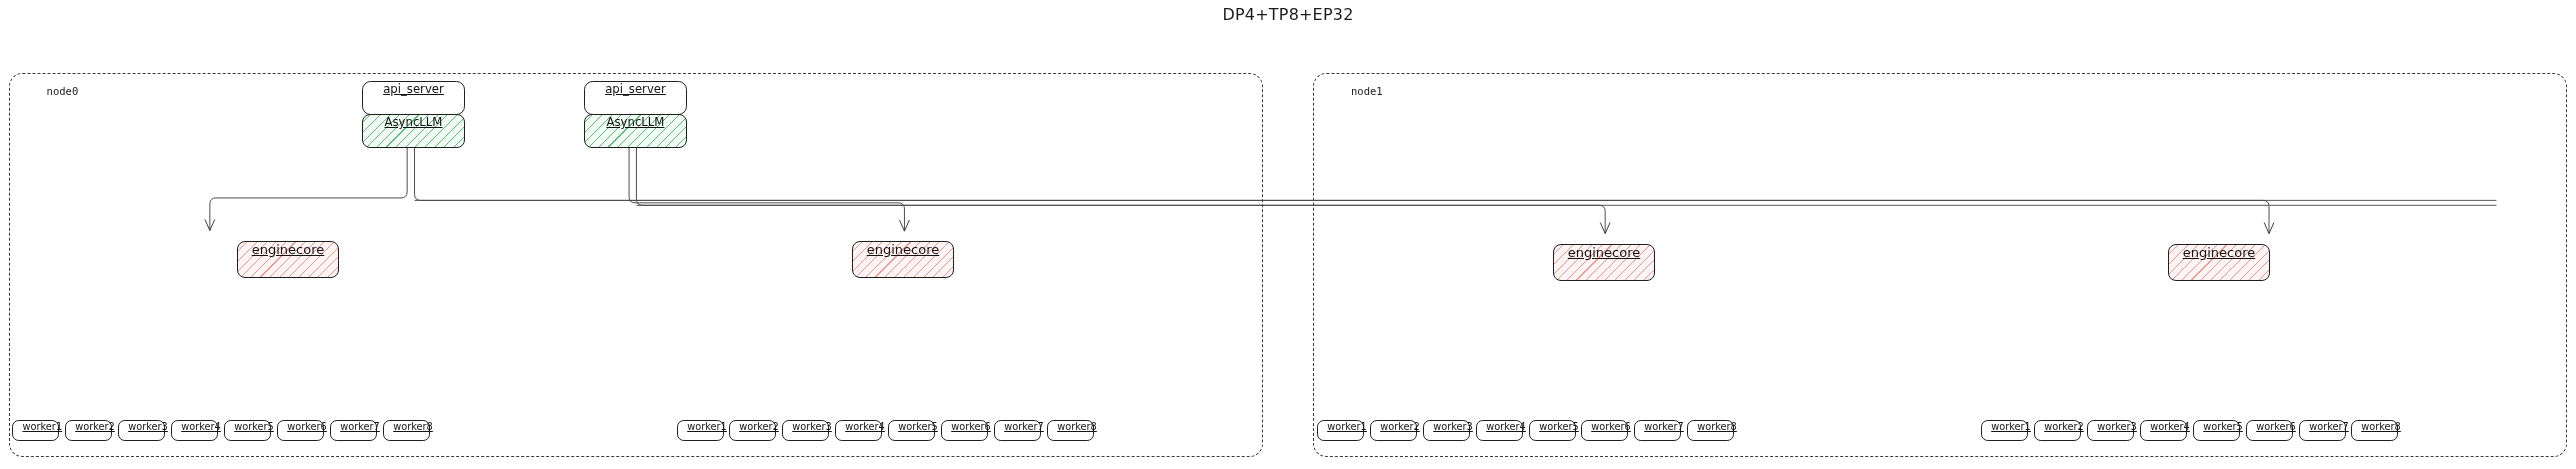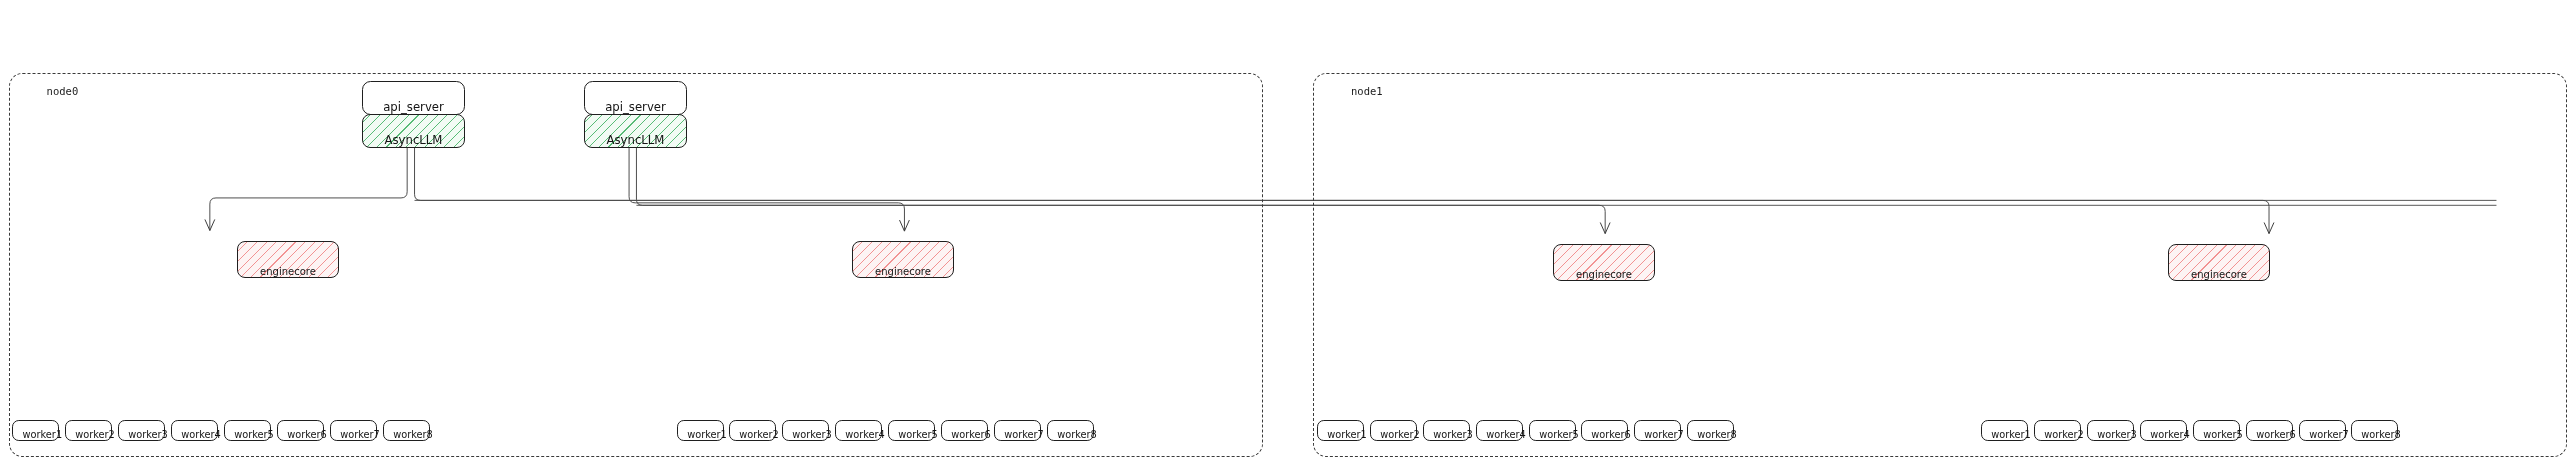--- a/index.html
+++ b/index.html
@@ -45,26 +45,27 @@
     padding-left: 20px;
   }
 
   
   .box {
     position: absolute;
     border: 1.6px solid #1f1f1f;
     border-radius: 8px;
     background: #ffffff;
     display: flex;
-    align-items: flex-end;
+    align-items: flex-start;
     justify-content: center;
     font-size: 11px;
     color: #141414;
     white-space: nowrap;
     font-family: "DejaVu Sans", sans-serif;
+    text-decoration: underline;
   }
 
   .box.api-server {
     border-radius: 8.6px;
     font-size: 11.7px;
   }
 
   
   .box.asyncllm {
     border-radius: 8px;
@@ -75,21 +76,21 @@
       rgba(61,176,96,0.85) 0px,
       rgba(61,176,96,0.85) 0.8px,
       rgba(0,0,0,0) 0.8px,
       rgba(0,0,0,0) 6.8px
     );
   }
 
   
   .box.enginecore {
     border-radius: 8px;
-    font-size: 10px;
+    font-size: 13px;
     background-color: #fdf4f4;
     background-image: repeating-linear-gradient(
       -45deg,
       rgba(240,130,130,0.85) 0px,
       rgba(240,130,130,0.85) 0.8px,
       rgba(0,0,0,0) 0.8px,
       rgba(0,0,0,0) 6.8px
     );
   }
 
@@ -116,20 +117,21 @@
     pointer-events: none;
   }
   #edges path { fill: none; stroke: #4a4a4a; stroke-width: 1.6px; }
   #edges .arrowhead { fill: none; stroke: #3a3a3a; stroke-width: 1.6px; }
 </style>
 </head>
 <body>
 
 <div id="root">
 
+  <div id="title">DP4+TP8+EP32</div>
 
   <svg id="edges" viewBox="0 0 4188 763" xmlns="http://www.w3.org/2000/svg">
 
     <path d="M 661 190 L 661 312 Q 661 322 651 322 L 350 322 Q 340 322 340 332 L 340 375"></path>
     <path d="M 340 375 L 332 357 M 340 375 L 348 357" class="arrowhead"></path>
 
     <path d="M 673 190 L 673 316 Q 673 326 683 326 L 3680 326"></path>
 
     <path d="M 1022 190 L 1022 320 Q 1022 330 1032 330 L 1460 330"></path>
     <path d="M 1034 190 L 1034 324 Q 1034 334 1044 334 L 2600 334"></path>

